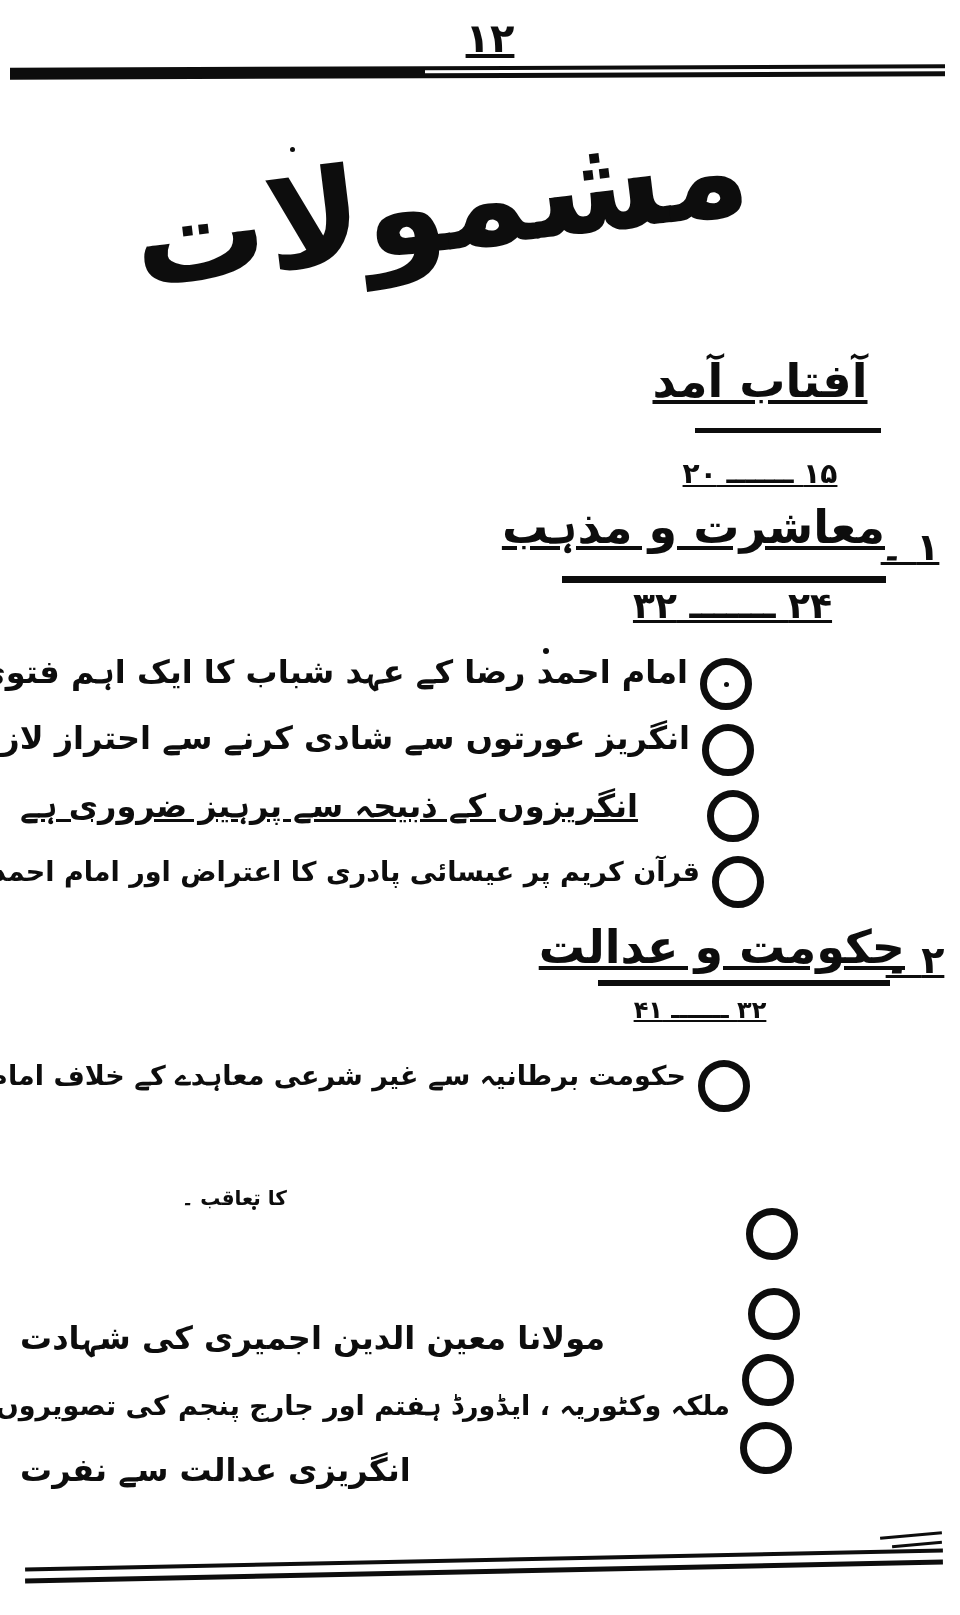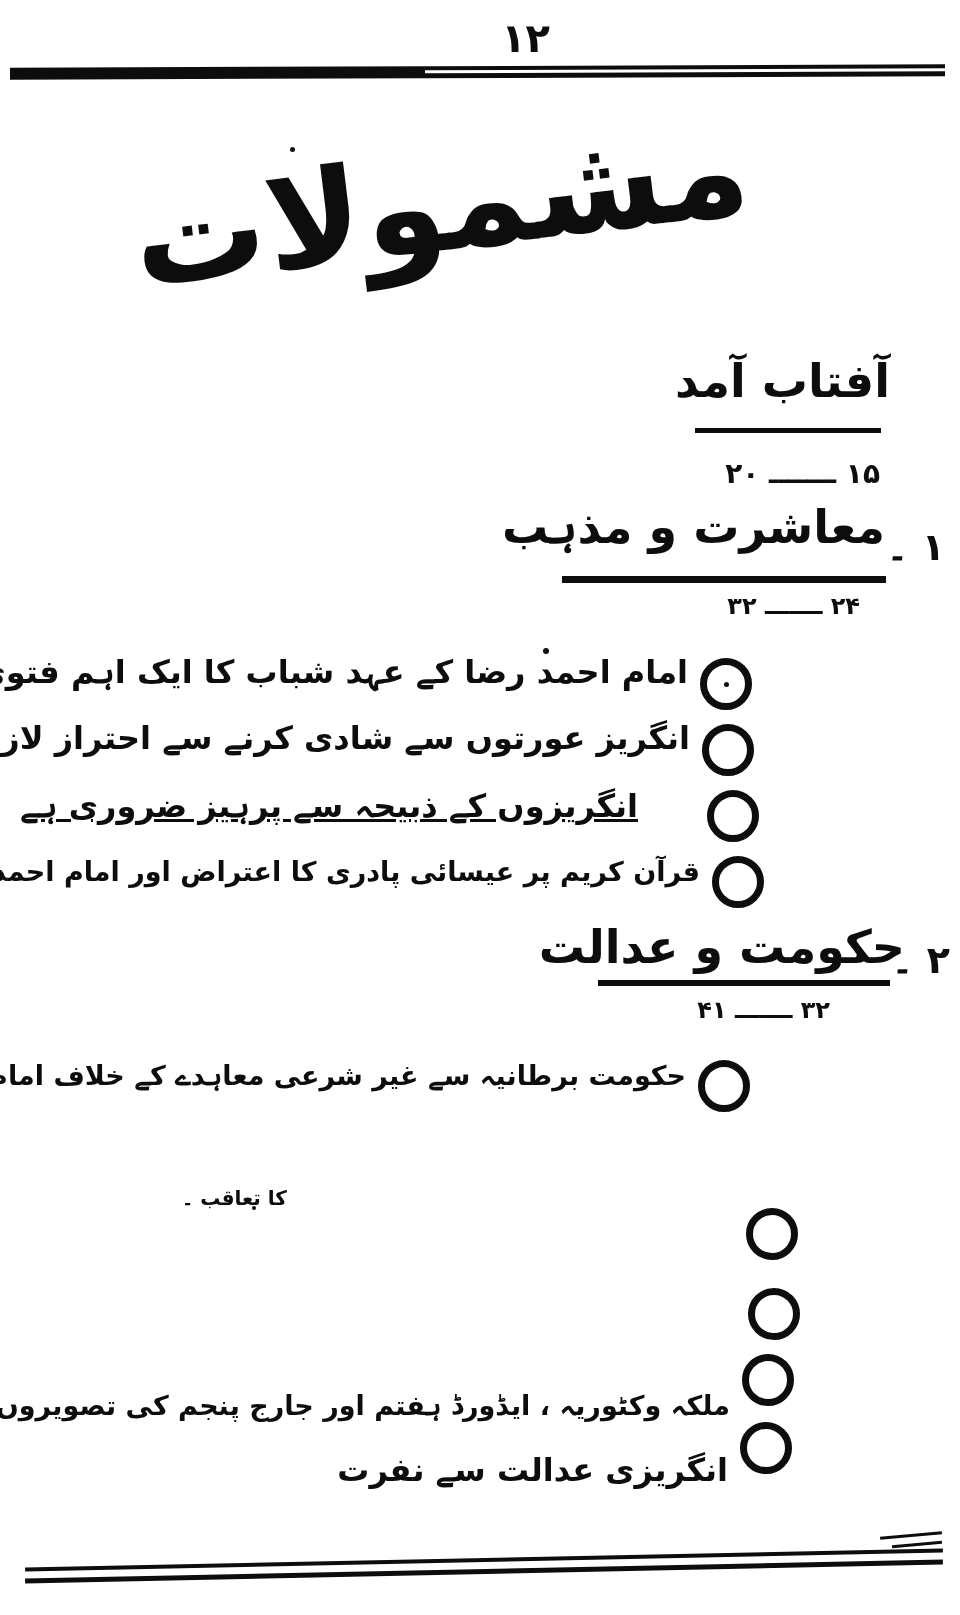--- a/index.html
+++ b/index.html
@@ -4,39 +4,39 @@
 <style>
   html,body{margin:0;padding:0;background:#e8e8e8;}
   .page{
     position:relative;width:960px;height:1615px;margin:0 auto;
     background:#ffffff;color:#0d0d0d;overflow:hidden;
     font-family:"DejaVu Sans", sans-serif;
   }
   .abs{position:absolute;}
   .rtl{direction:rtl;}
   .b{font-weight:bold;}
-  .center{text-align:right;}
+  .center{text-align:center;text-decoration:underline;}
   .rule{background:#0d0d0d;}
   .nowrap{white-space:nowrap;}
   .page-number{left:430px;top:14px;width:120px;font-size:40px;line-height:48px;}
   .rule-top-a{left:10px;top:66px;width:935px;height:4px;transform:rotate(-0.2deg);}
   .rule-top-b{left:10px;top:73px;width:935px;height:5px;transform:rotate(-0.2deg);}
   .rule-top-c{left:10px;top:70px;width:415px;height:8px;}
   .main-title{
     left:230px;top:96px;width:520px;height:215px;
     font-size:132px;line-height:205px;text-align:center;
     transform:rotate(-7deg);
   }
   .preface-title{left:630px;top:350px;width:260px;font-size:46px;line-height:62px;}
   .preface-underline{left:695px;top:428px;width:186px;height:5px;}
   .preface-range{left:640px;top:457px;width:240px;font-size:28px;line-height:34px;letter-spacing:1px;}
   .s1-marker{left:875px;top:523px;width:70px;font-size:38px;line-height:48px;}
   .s1-title{left:555px;top:492px;width:330px;font-size:46px;line-height:70px;}
   .s1-underline{left:562px;top:576px;width:324px;height:7px;}
-  .s1-range{left:605px;top:588px;width:255px;font-size:24px;line-height:36px;letter-spacing:1px;}
+  .s1-range{left:605px;top:588px;width:255px;font-size:36px;line-height:36px;letter-spacing:1px;}
   .bullet-circle{
     border:7px solid #0d0d0d;border-radius:50%;
     width:52px;height:52px;box-sizing:border-box;background:transparent;
   }
   .c1{left:700px;top:658px;}
   .c2{left:702px;top:724px;}
   .c3{left:707px;top:790px;}
   .c4{left:712px;top:856px;}
   .c5{left:698px;top:1060px;}
   .c6{left:746px;top:1208px;}
@@ -51,21 +51,21 @@
   .t4{left:15px;top:852px;width:685px;}
   .s2-marker{left:880px;top:936px;width:70px;font-size:38px;line-height:48px;}
   .s2-title{left:575px;top:912px;width:330px;font-size:46px;line-height:70px;}
   .s2-underline{left:598px;top:980px;width:292px;height:6px;}
   .s2-range{left:570px;top:992px;width:260px;font-size:24px;line-height:36px;letter-spacing:1px;}
   .t5{left:15px;top:1056px;width:671px;}
   .t5b{left:77px;top:1178px;width:210px;font-size:20px;line-height:40px;text-align:right;}
   .t6{left:20px;top:1244px;width:714px;}
   .t7{left:20px;top:1316px;width:716px;}
   .t8{left:12px;top:1386px;width:718px;}
-  .t9{left:20px;top:1448px;width:708px;text-align:right;}
+  .t9{left:20px;top:1448px;width:708px;}
   .mark-br-a{left:880px;top:1534px;width:62px;height:3px;transform:rotate(-5deg);}
   .mark-br-b{left:892px;top:1543px;width:50px;height:3px;transform:rotate(-5deg);}
   .rule-bot-a{left:25px;top:1558px;width:918px;height:4px;transform:rotate(-1.2deg);}
   .rule-bot-b{left:25px;top:1569px;width:918px;height:5px;transform:rotate(-1.2deg);}
   .speckle{background:#0d0d0d;border-radius:50%;}
   .sp1{left:290px;top:147px;width:5px;height:5px;}
   .sp2{left:543px;top:648px;width:6px;height:6px;}
   .sp3{left:724px;top:682px;width:5px;height:5px;}
   .sp4{left:252px;top:1206px;width:4px;height:4px;}
 </style>
@@ -108,20 +108,21 @@
   <div class="abs rule s2-underline"></div>
   <div class="abs rtl b center s2-range nowrap">۳۲ ـــــــ ۴۱</div>
 
   <div class="abs bullet-circle c5"></div>
   <div class="abs rtl b item long nowrap t5">حکومت برطانیہ سے غیر شرعی معاہدے کے خلاف امام احمد رضا</div>
   <div class="abs rtl b t5b nowrap">کا تعاقب ۔</div>
 
   <div class="abs bullet-circle c6"></div>
 
   <div class="abs bullet-circle c7"></div>
+  <div class="abs rtl b item nowrap t7">مولانا معین الدین اجمیری کی شہادت</div>
 
   <div class="abs bullet-circle c8"></div>
   <div class="abs rtl b item long nowrap t8">ملکہ وکٹوریہ ، ایڈورڈ ہفتم اور جارج پنجم کی تصویروں سے نفرت</div>
 
   <div class="abs bullet-circle c9"></div>
   <div class="abs rtl b item nowrap t9">انگریزی عدالت سے نفرت</div>
 
   <div class="abs rule mark-br-a"></div>
   <div class="abs rule mark-br-b"></div>
   <div class="abs rule rule-bot-a"></div>

